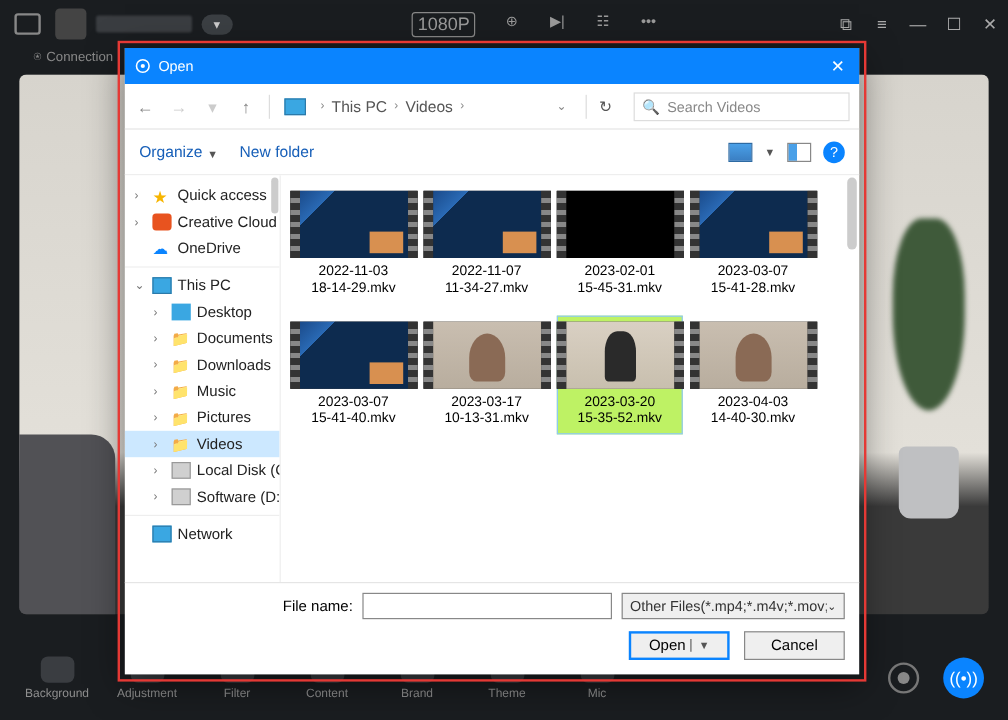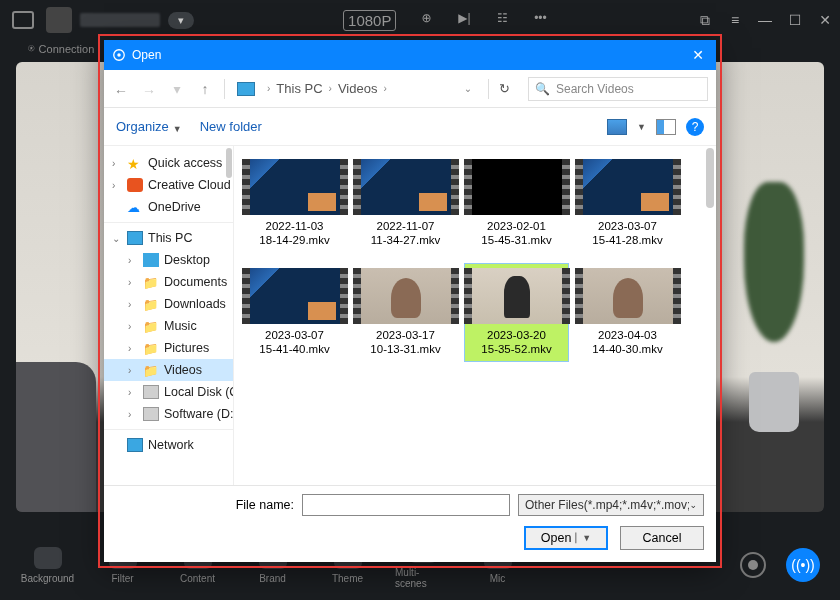--- a/index.html
+++ b/index.html
@@ -147,37 +147,37 @@
     </div>
 </div>
 
 <div class="toolbar">
   <div class="tool">
       <div class="ticon"></div>
       <span>Background</span>
     </div>
   <div class="tool">
       <div class="ticon"></div>
+      <span>Adjustment</span>
+    </div>
+  <div class="tool">
+      <div class="ticon"></div>
       <span>Filter</span>
     </div>
   <div class="tool">
       <div class="ticon"></div>
       <span>Content</span>
     </div>
   <div class="tool">
       <div class="ticon"></div>
       <span>Brand</span>
     </div>
   <div class="tool">
       <div class="ticon"></div>
       <span>Theme</span>
-    </div>
-  <div class="tool">
-      <div class="ticon"></div>
-      <span>Multi-scenes</span>
     </div>
   <div class="tool">
       <div class="ticon"></div>
       <span>Mic</span>
     </div>
   <div class="spacer"></div>
   <div class="rec">
       <div class="rec-dot"></div>
     </div>
   <div class="broadcast">((•))</div>

